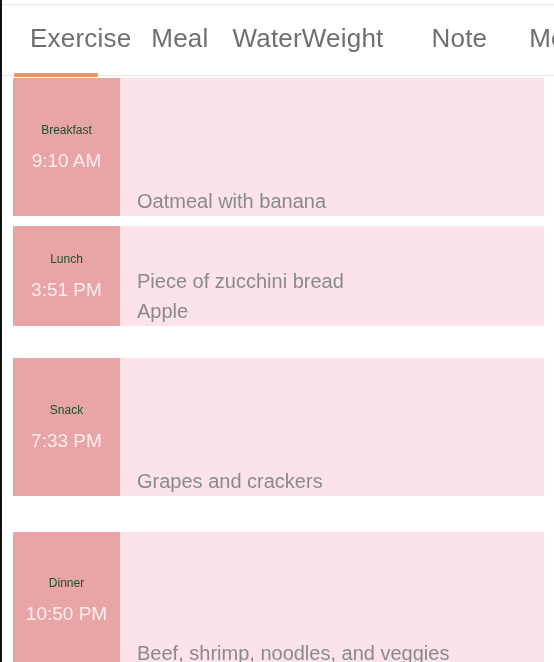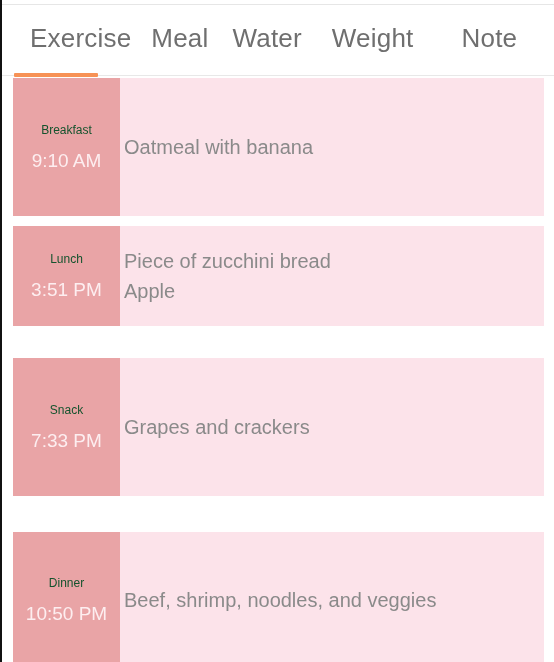--- a/index.html
+++ b/index.html
@@ -61,21 +61,21 @@
     font-size: 26px;
     font-weight: 400;
     letter-spacing: 0.2px;
     line-height: 1;
     cursor: pointer;
     padding: 0;
   }
   .tab.t0 { margin-left: 20px; }
   .tab.t1 { margin-left: 28px; }
   .tab.t2 { margin-left: 24px; }
-  .tab.t3 { margin-left: 30px; }
+  .tab.t3 { }
   .tab.t4 { margin-left: 48px; }
   .tab.t5 { margin-left: 42px; }
 
   .tab-divider {
     position: absolute;
     left: 0;
     top: 69px;
     width: 552px;
     height: 1px;
     background: #e8e8e8;
@@ -134,22 +134,22 @@
     font-size: 19px;
     font-weight: 400;
     line-height: 1;
     text-align: center;
     color: #fdeef0;
   }
   .meal-body {
     flex: 1 1 auto;
     display: flex;
     flex-direction: column;
-    justify-content: center;
-    padding-left: 4px;
+    justify-content: flex-end;
+    padding-left: 17px;
     padding-right: 12px;
   }
   .meal-item {
     color: #8a8a8a;
     font-size: 20px;
     line-height: 30px;
     font-weight: 400;
     white-space: nowrap;
   }
 </style>

